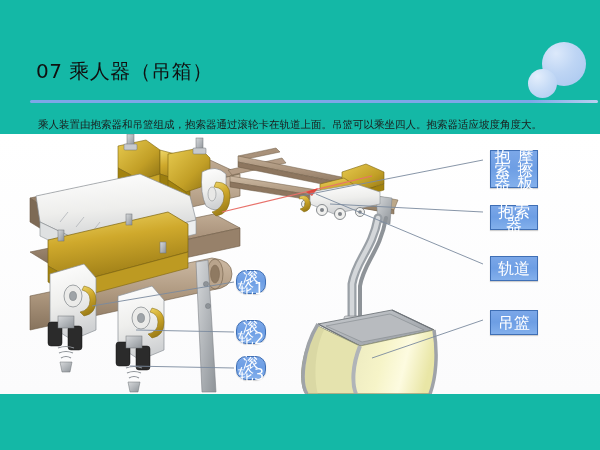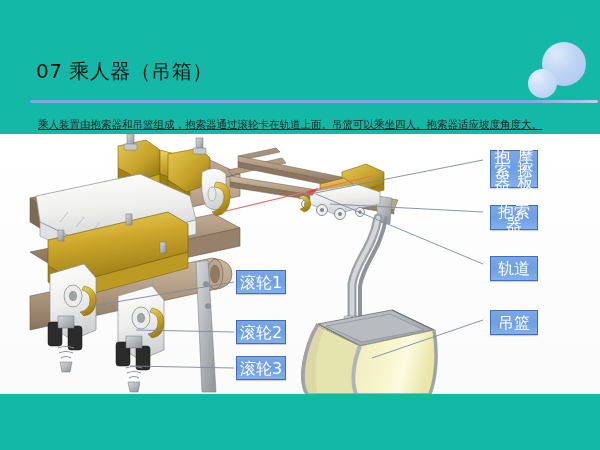--- a/index.html
+++ b/index.html
@@ -26,21 +26,21 @@
     position:absolute;left:36px;top:58px;
     font-size:20px;color:#101010;letter-spacing:.5px;white-space:nowrap;
   }
   .rule{
     position:absolute;left:30px;top:100px;width:568px;height:3px;
     background:linear-gradient(to right,#7da7e8 0%,#7da7e8 88%,#b9d0f0 100%);
     border-radius:2px;
   }
   .subtitle{
     position:absolute;left:38px;top:117px;width:540px;
-    font-size:10.5px;color:#1a1a1a;line-height:14px;white-space:nowrap;text-decoration:underline;
+    font-size:10.5px;color:#1a1a1a;line-height:14px;white-space:nowrap;
   }
 
   
   .figure{position:absolute;left:0;top:134px;width:600px;height:260px;}
   .figure svg{display:block;}
 
   
   .label-box{
     position:absolute;
     background:linear-gradient(to bottom,#7ba7e8 0%,#6d9ee4 48%,#83b0ec 100%);
@@ -48,21 +48,21 @@
     color:#ffffff;
     font-size:16px;
     line-height:13px;
     text-align:center;
     display:flex;flex-direction:row;align-items:center;justify-content:center;
     box-shadow:0 1px 1px rgba(0,0,0,.18);
     box-sizing:border-box;
   }
   .lb-w1{width:48px;height:38px;}
   .lb-w2{width:48px;height:25px;}
-  .lb-left{width:50px;height:24px;}
+  .lb-left{width:30px;height:24px;border-radius:10px;}
 </style>
 </head>
 <body>
 
 <div class="slide">
 
   <div class="deco-circles">
     <div class="circle-lg"></div>
     <div class="circle-sm"></div>
   </div>

